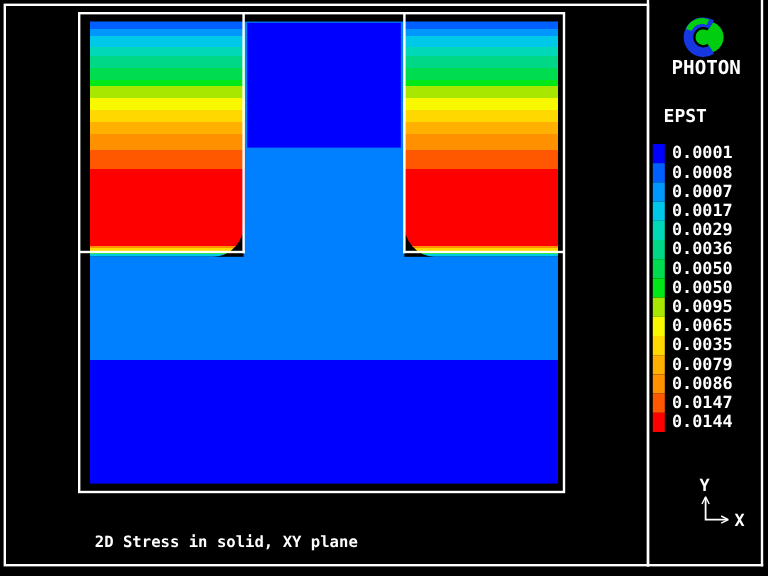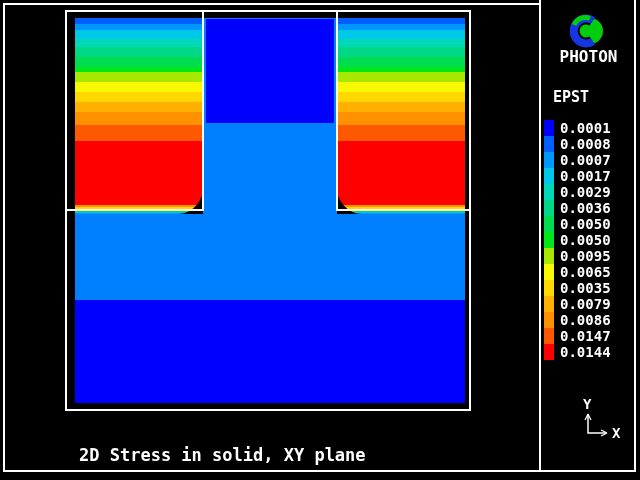--- a/index.html
+++ b/index.html
@@ -20,21 +20,21 @@
   .stress-block.left{left:75px;border-bottom-right-radius:26px 30px;}
   .stress-block.right{left:336px;border-bottom-left-radius:26px 30px;}
   .gate{left:206px;top:19px;width:128px;height:104px;}
   
   .bline{position:absolute;background:#fff;}
   .vline-left{left:202px;top:10px;width:2px;height:201px;}
   .vline-right{left:336px;top:10px;width:2px;height:201px;}
   .hline-left{left:66px;top:209px;width:138px;height:2px;}
   .hline-right{left:336px;top:209px;width:134px;height:2px;}
   
-  .caption{left:79px;top:445px;font-size:17px;font-weight:bold;white-space:pre;}
+  .caption{left:79px;top:445px;font-size:13px;font-weight:bold;white-space:pre;}
   .photon-label{left:541px;top:47px;width:95px;text-align:center;font-size:16px;font-weight:bold;letter-spacing:0px;}
   .legend-title{left:553px;top:88px;font-size:15px;font-weight:bold;}
   .legend-entries{left:544px;top:120px;}
   .legend-row{display:flex;height:16px;align-items:center;}
   .legend-swatch{width:10px;height:16px;flex:0 0 10px;}
   .legend-label{margin-left:6px;font-size:14px;font-weight:bold;line-height:16px;}
   .logo{left:566px;top:12px;}
   .axis-ind{left:572px;top:393px;}
 </style>
 </head>

